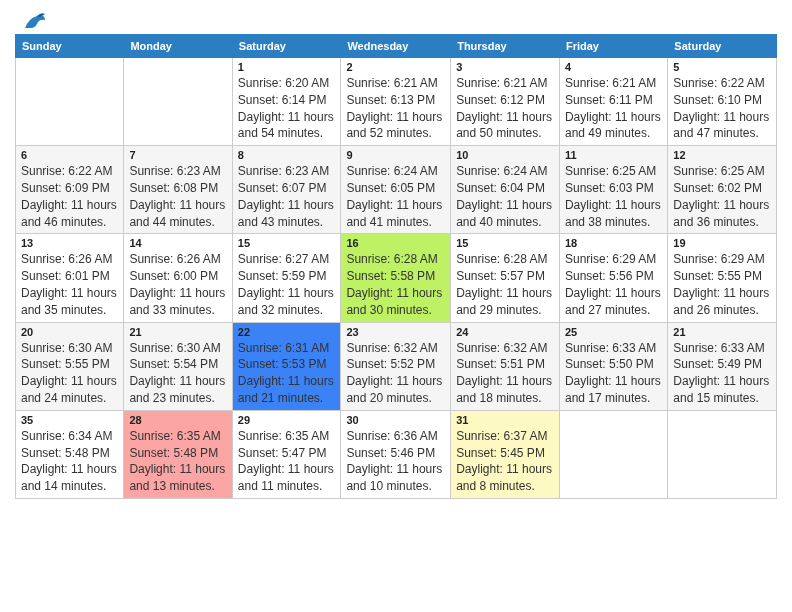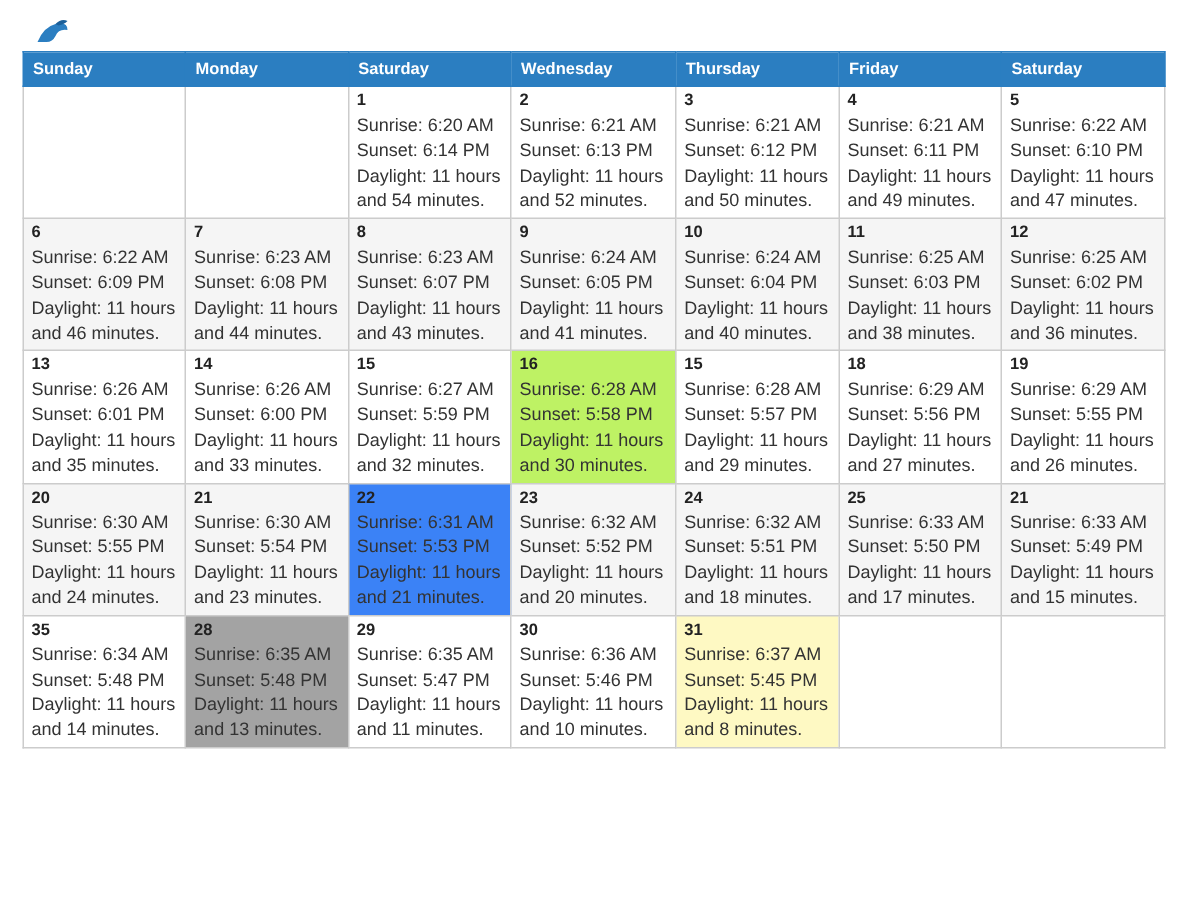--- a/index.html
+++ b/index.html
@@ -253,21 +253,21 @@
           <td style="background: rgb(245, 245, 245);">
             <span class="day-num">21</span>
             <div class="day-info">Sunrise: 6:33 AM<br>Sunset: 5:49 PM<br>Daylight: 11 hours and 15 minutes.</div>
           </td>
         </tr>
         <tr>
           <td style="background: rgb(255, 255, 255);">
             <span class="day-num">35</span>
             <div class="day-info">Sunrise: 6:34 AM<br>Sunset: 5:48 PM<br>Daylight: 11 hours and 14 minutes.</div>
           </td>
-          <td style="background: #a3a3a3;">
+          <td style="background: #fca5a5;">
             <span class="day-num">28</span>
             <div class="day-info">Sunrise: 6:35 AM<br>Sunset: 5:48 PM<br>Daylight: 11 hours and 13 minutes.</div>
           </td>
           <td style="background: rgb(255, 255, 255);">
             <span class="day-num">29</span>
             <div class="day-info">Sunrise: 6:35 AM<br>Sunset: 5:47 PM<br>Daylight: 11 hours and 11 minutes.</div>
           </td>
           <td style="background: rgb(255, 255, 255);">
             <span class="day-num">30</span>
             <div class="day-info">Sunrise: 6:36 AM<br>Sunset: 5:46 PM<br>Daylight: 11 hours and 10 minutes.</div>

